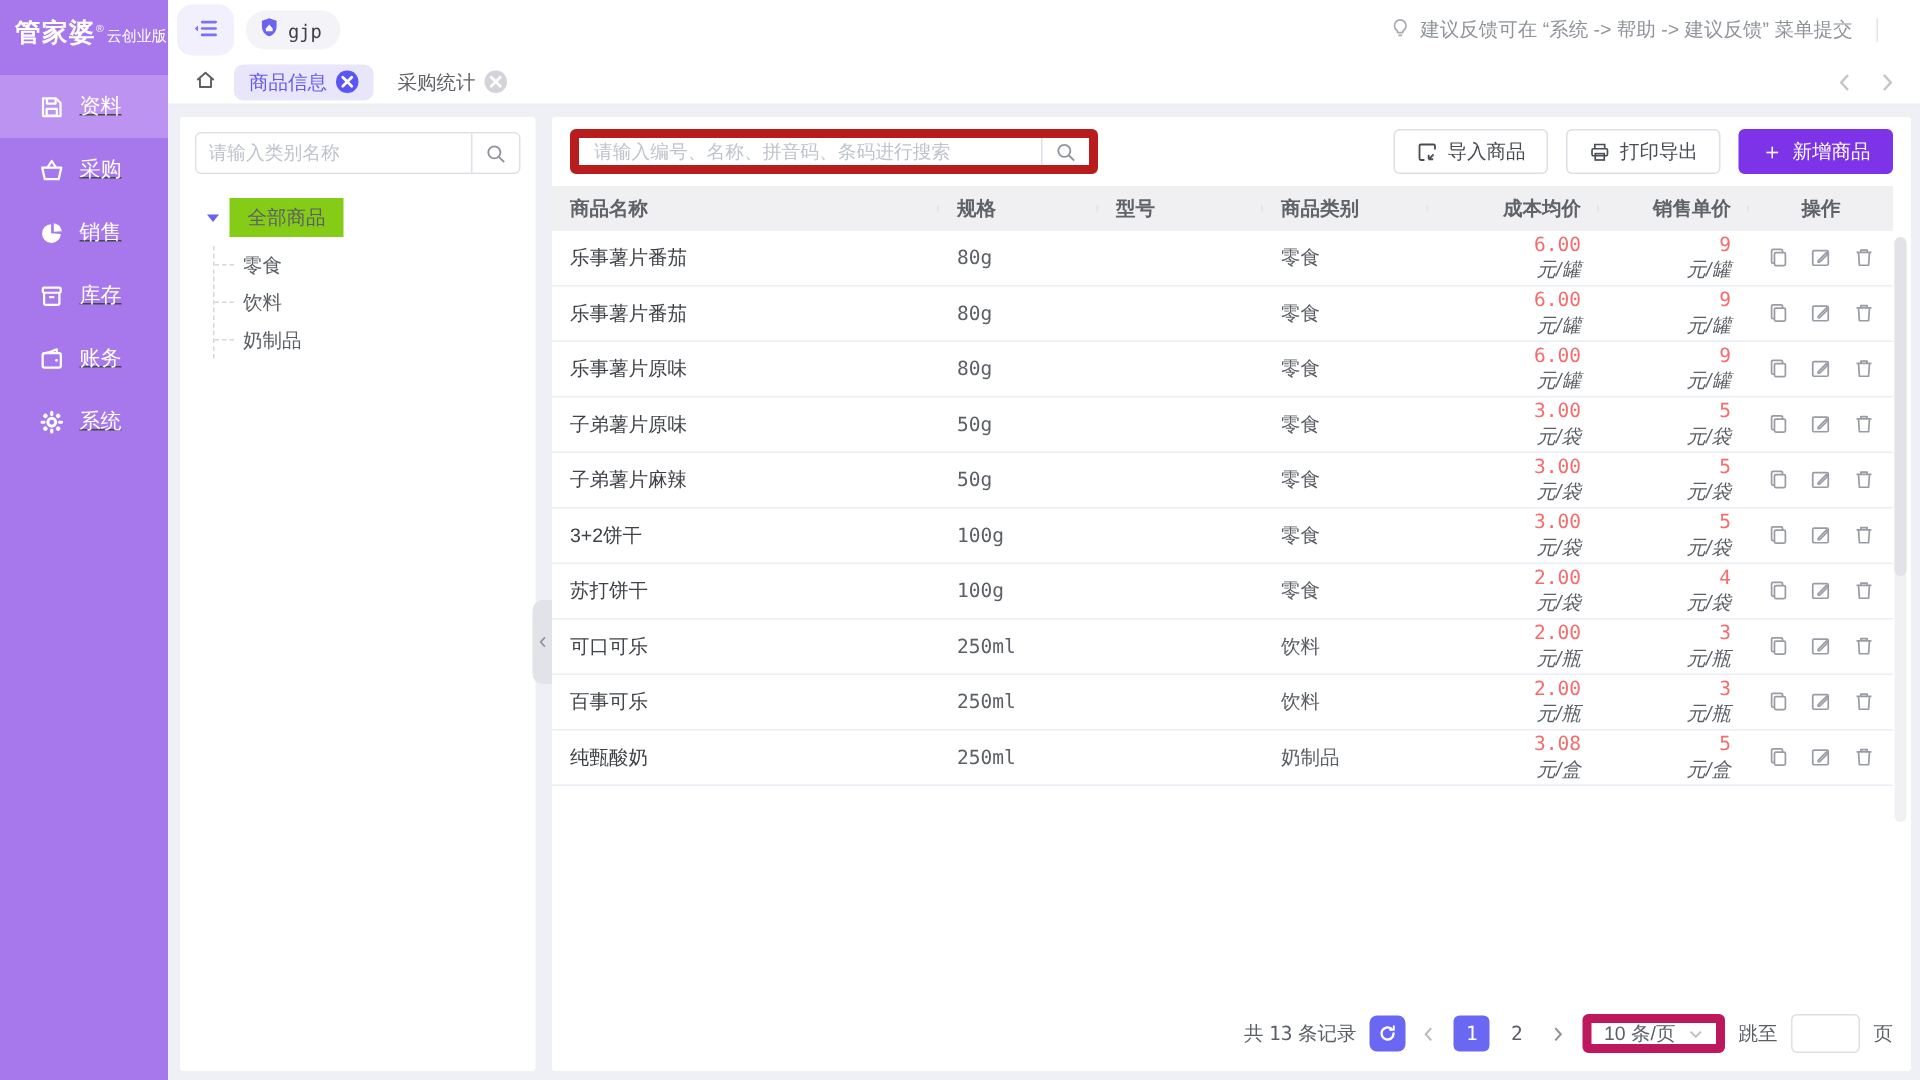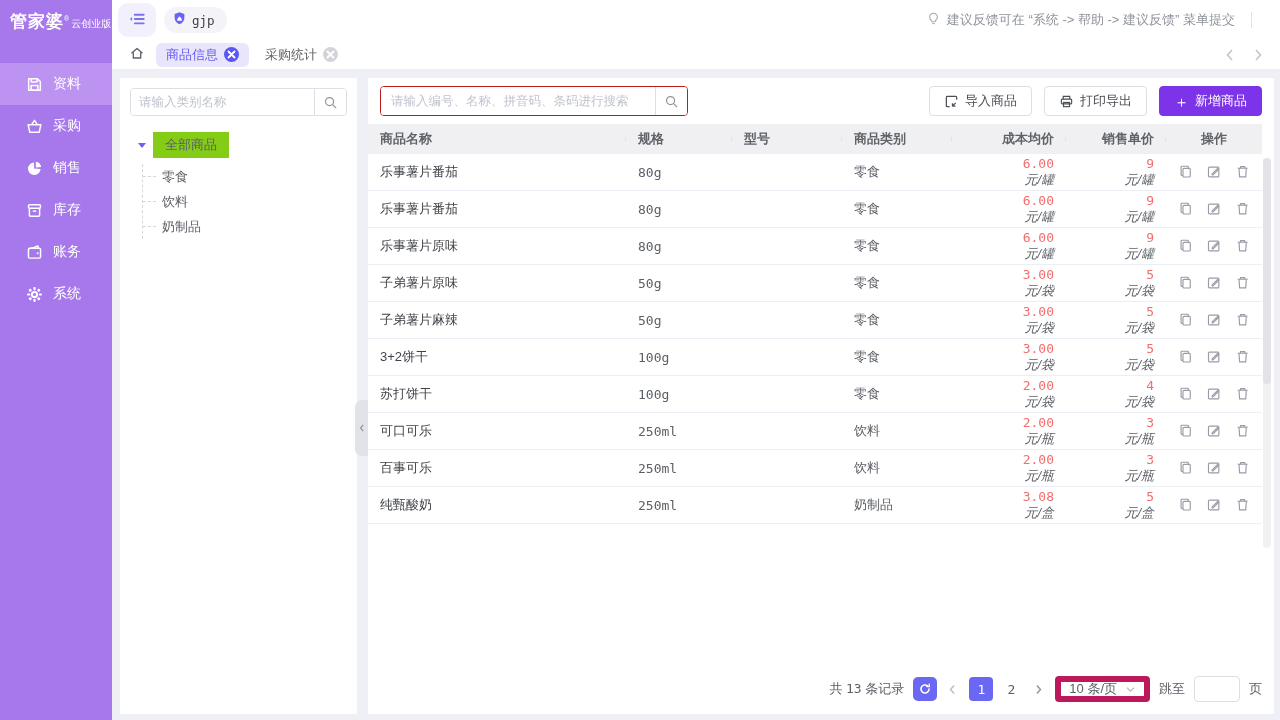--- a/index.html
+++ b/index.html
@@ -7,21 +7,21 @@
     font-family:"Liberation Sans","DejaVu Sans",sans-serif; font-size:13px; color:#45484d; }
   .num { font-family:"DejaVu Sans Mono",monospace; }
   .app { display:flex; width:1280px; height:720px; background:#eef0f6; }
 
   
   .sidebar { width:112px; height:720px; background:#a778ec; flex:none; display:flex; flex-direction:column; }
   .logo { height:40px; display:flex; align-items:baseline; padding:10px 0 0 10px; color:#fff; white-space:nowrap; }
   .logo-main { font-size:17px; font-weight:bold; letter-spacing:1px; }
   .logo-reg { font-size:7px; vertical-align:top; position:relative; top:-6px; }
   .logo-sub { font-size:10px; margin-left:2px; }
-  .side-nav { margin-top:23px; }
+  .side-nav { margin-top:10px;text-decoration:underline; }
   .side-item { height:42px; display:flex; align-items:center; padding-left:26px; gap:10px;
     color:#fff; font-size:14px; cursor:pointer; }
   .side-item.active { background:#bd93f1; }
   .side-icon { width:17px; height:17px; display:flex; align-items:center; justify-content:center; }
   .side-icon svg { width:17px; height:17px; }
 
   
   .right { flex:1; display:flex; flex-direction:column; min-width:0; }
 
   
@@ -67,21 +67,21 @@
   .tree-child { display:flex; align-items:center; height:25px; cursor:pointer; }
   .tree-child::before { content:""; width:13px; border-top:1px dashed #d6d6de; margin-right:6px; }
 
   
   .table-panel { flex:1; background:#fff; border-radius:2px; position:relative; display:flex;
     flex-direction:column; min-width:0; }
   .collapse-handle { position:absolute; left:-13px; top:322px; width:13px; height:56px;
     background:#e2e2e9; border-radius:7px 0 0 7px; display:flex; align-items:center; justify-content:center; cursor:pointer; }
 
   .toolbar { display:flex; align-items:center; padding:8px 12px; flex:none; }
-  .main-search { display:flex; width:308px; height:30px; border:1px solid #b91c1c; border-radius:4px; overflow:hidden; }
+  .main-search { display:flex; width:352px; height:30px; border:6px solid #b91c1c; border-radius:4px; overflow:hidden; }
   .main-search input { flex:1; border:none; outline:none; padding:0 10px; font-size:12.5px; min-width:0; }
   .main-search input::placeholder { color:#bfc3cc; }
   .toolbar-spacer { flex:1; }
   .btn { height:30px; display:flex; align-items:center; gap:6px; padding:0 14px; border:1px solid #dcdfe6;
     border-radius:4px; background:#fff; font-size:13px; color:#4a4d52; cursor:pointer; margin-left:12px; }
   .btn-primary { background:#7d33e8; border-color:#7d33e8; color:#fff; }
   .btn-plus { font-size:15px; line-height:1; }
 
   .grid { display:grid; grid-template-columns:minmax(0,1fr) 106px 110px 110px 114px 100px 96px; }
   .thead { margin-right:12px; background:#f0f0f3; height:30px; align-items:center; color:#5f6368;

